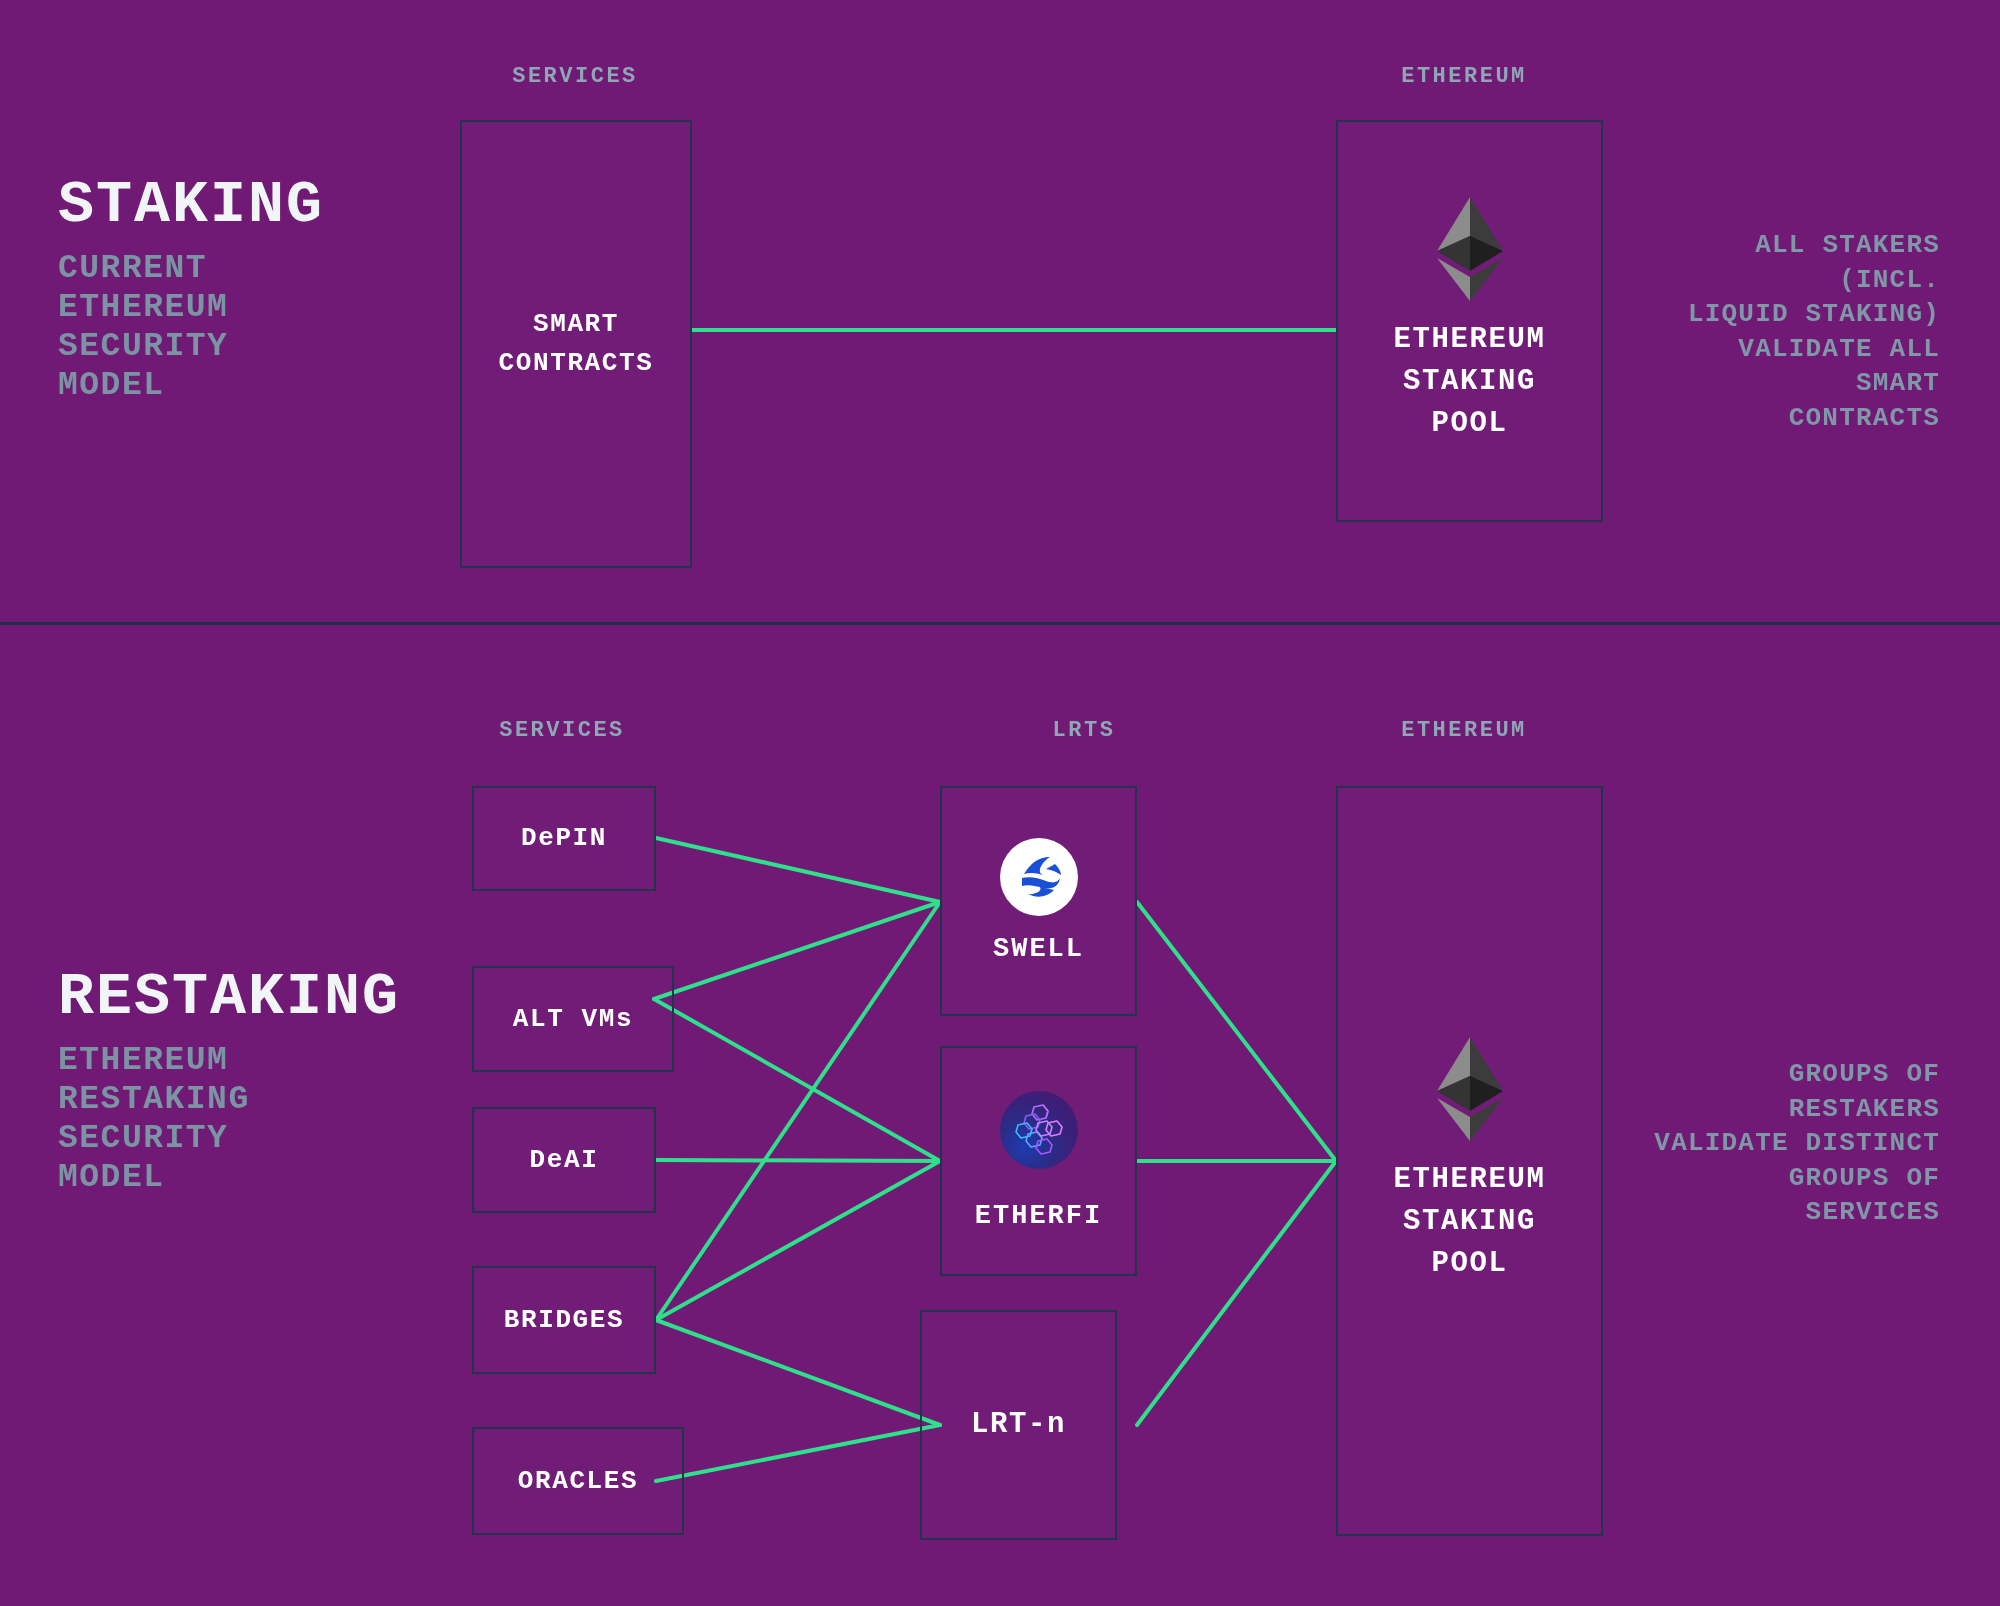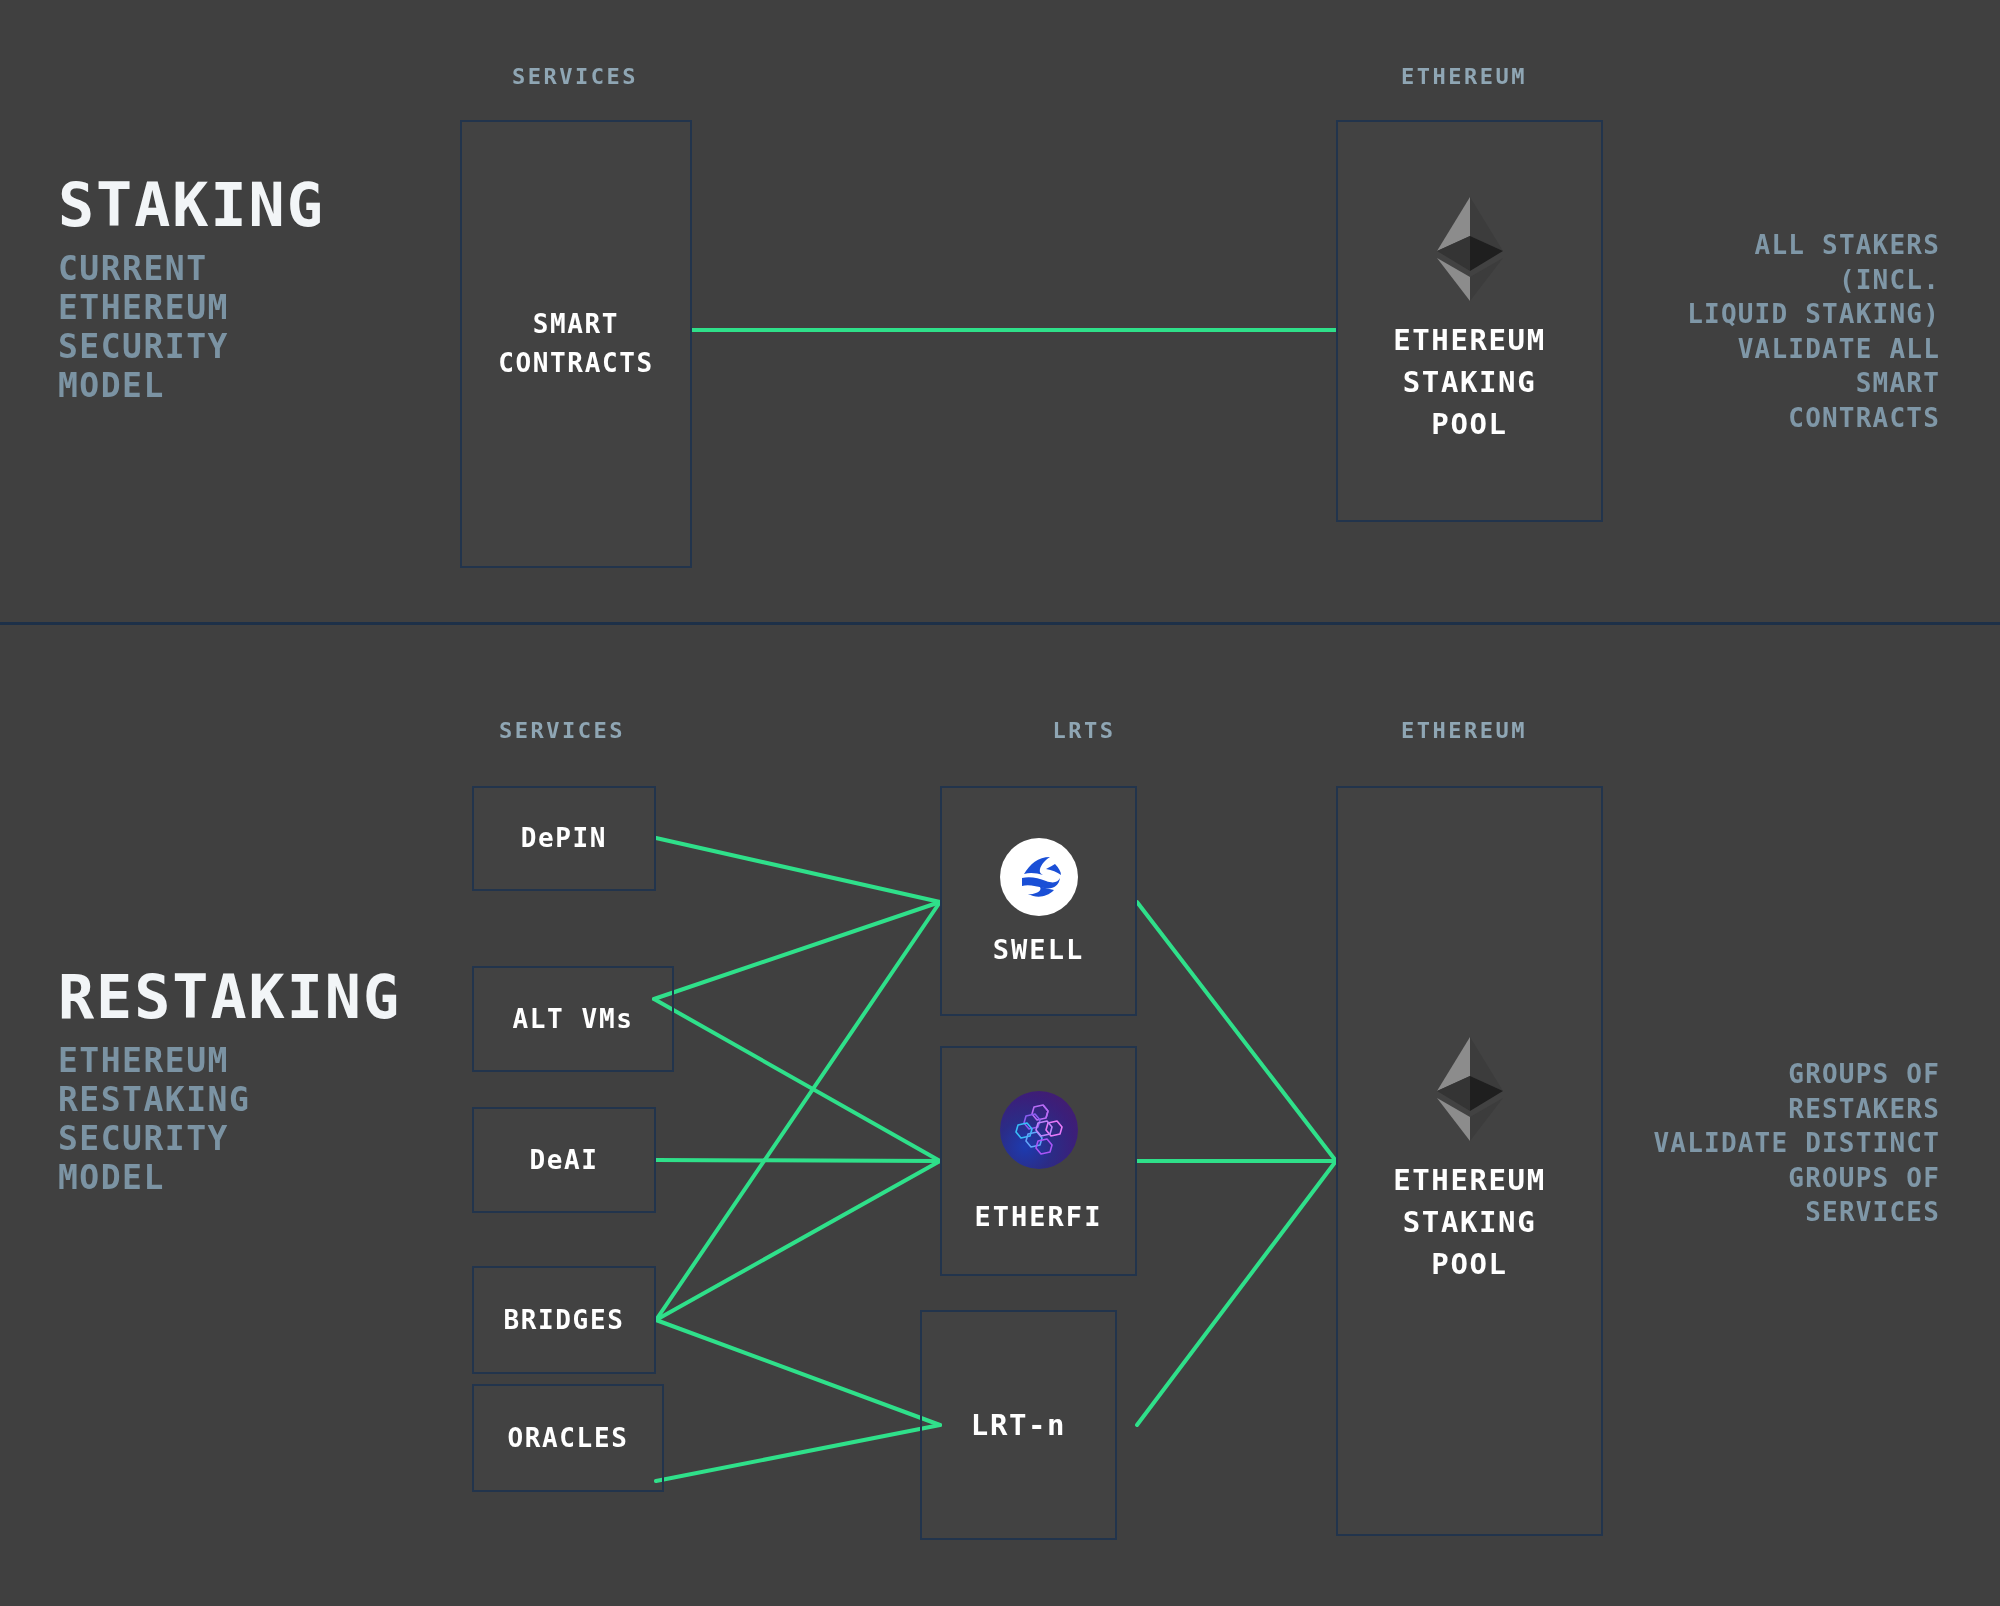--- a/index.html
+++ b/index.html
@@ -4,22 +4,23 @@
 <title>Staking vs Restaking Security Model</title>
 <style>
   html,body{margin:0;padding:0;background:#0a1620;}
   body{
     font-family:"DejaVu Sans Mono","Liberation Mono",monospace;
     -webkit-font-smoothing:antialiased;
   }
   #stage{
     position:relative;
     width:2000px;height:1606px;
-    background:#404040;
+    background:#701a75;
     overflow:hidden;
+    font-family:Liberation Mono, monospace;
   }
   .abs{position:absolute;}
 
   
   .divider{
     left:0;width:2000px;height:3px;
     background:#1d3048;
   }
 
   
@@ -213,21 +214,21 @@
   </div>
 
   <div class="abs box" style="left:472px;top:1107px;width:184px;height:106px;">
     <div class="box-label">DeAI</div>
   </div>
 
   <div class="abs box" style="left:472px;top:1266px;width:184px;height:108px;">
     <div class="box-label">BRIDGES</div>
   </div>
 
-  <div class="abs box" style="left:472px;top:1384px;width:192px;height:108px;">
+  <div class="abs box" style="left:472px;top:1427px;width:212px;height:108px;">
     <div class="box-label">ORACLES</div>
   </div>
 
   <div class="abs box" style="left:940px;top:786px;width:197px;height:230px;">
     <div class="swell-circle">
       <svg width="58" height="58" viewBox="0 0 58 58" xmlns="http://www.w3.org/2000/svg">
         <path d="M40 9 C28 9 20 16 14 26 C20 24 27 25 33 27 C26 24 32 14 40 9 Z" fill="#1a4fd6"></path>
         <path d="M12 30 C20 28 28 30 36 33 C44 36 48 34 50 30 C49 38 42 42 34 40 C26 38 18 36 12 38 Z" fill="#1a4fd6"></path>
         <path d="M18 46 C26 50 36 50 44 42 C40 41 34 40 29 38 C34 42 26 47 18 46 Z" fill="#1a4fd6"></path>
         <path d="M45 16 C49 20 51 24 51 27 C47 24 42 22 36 21 C40 19 43 17 45 16 Z" fill="#1a4fd6"></path>

